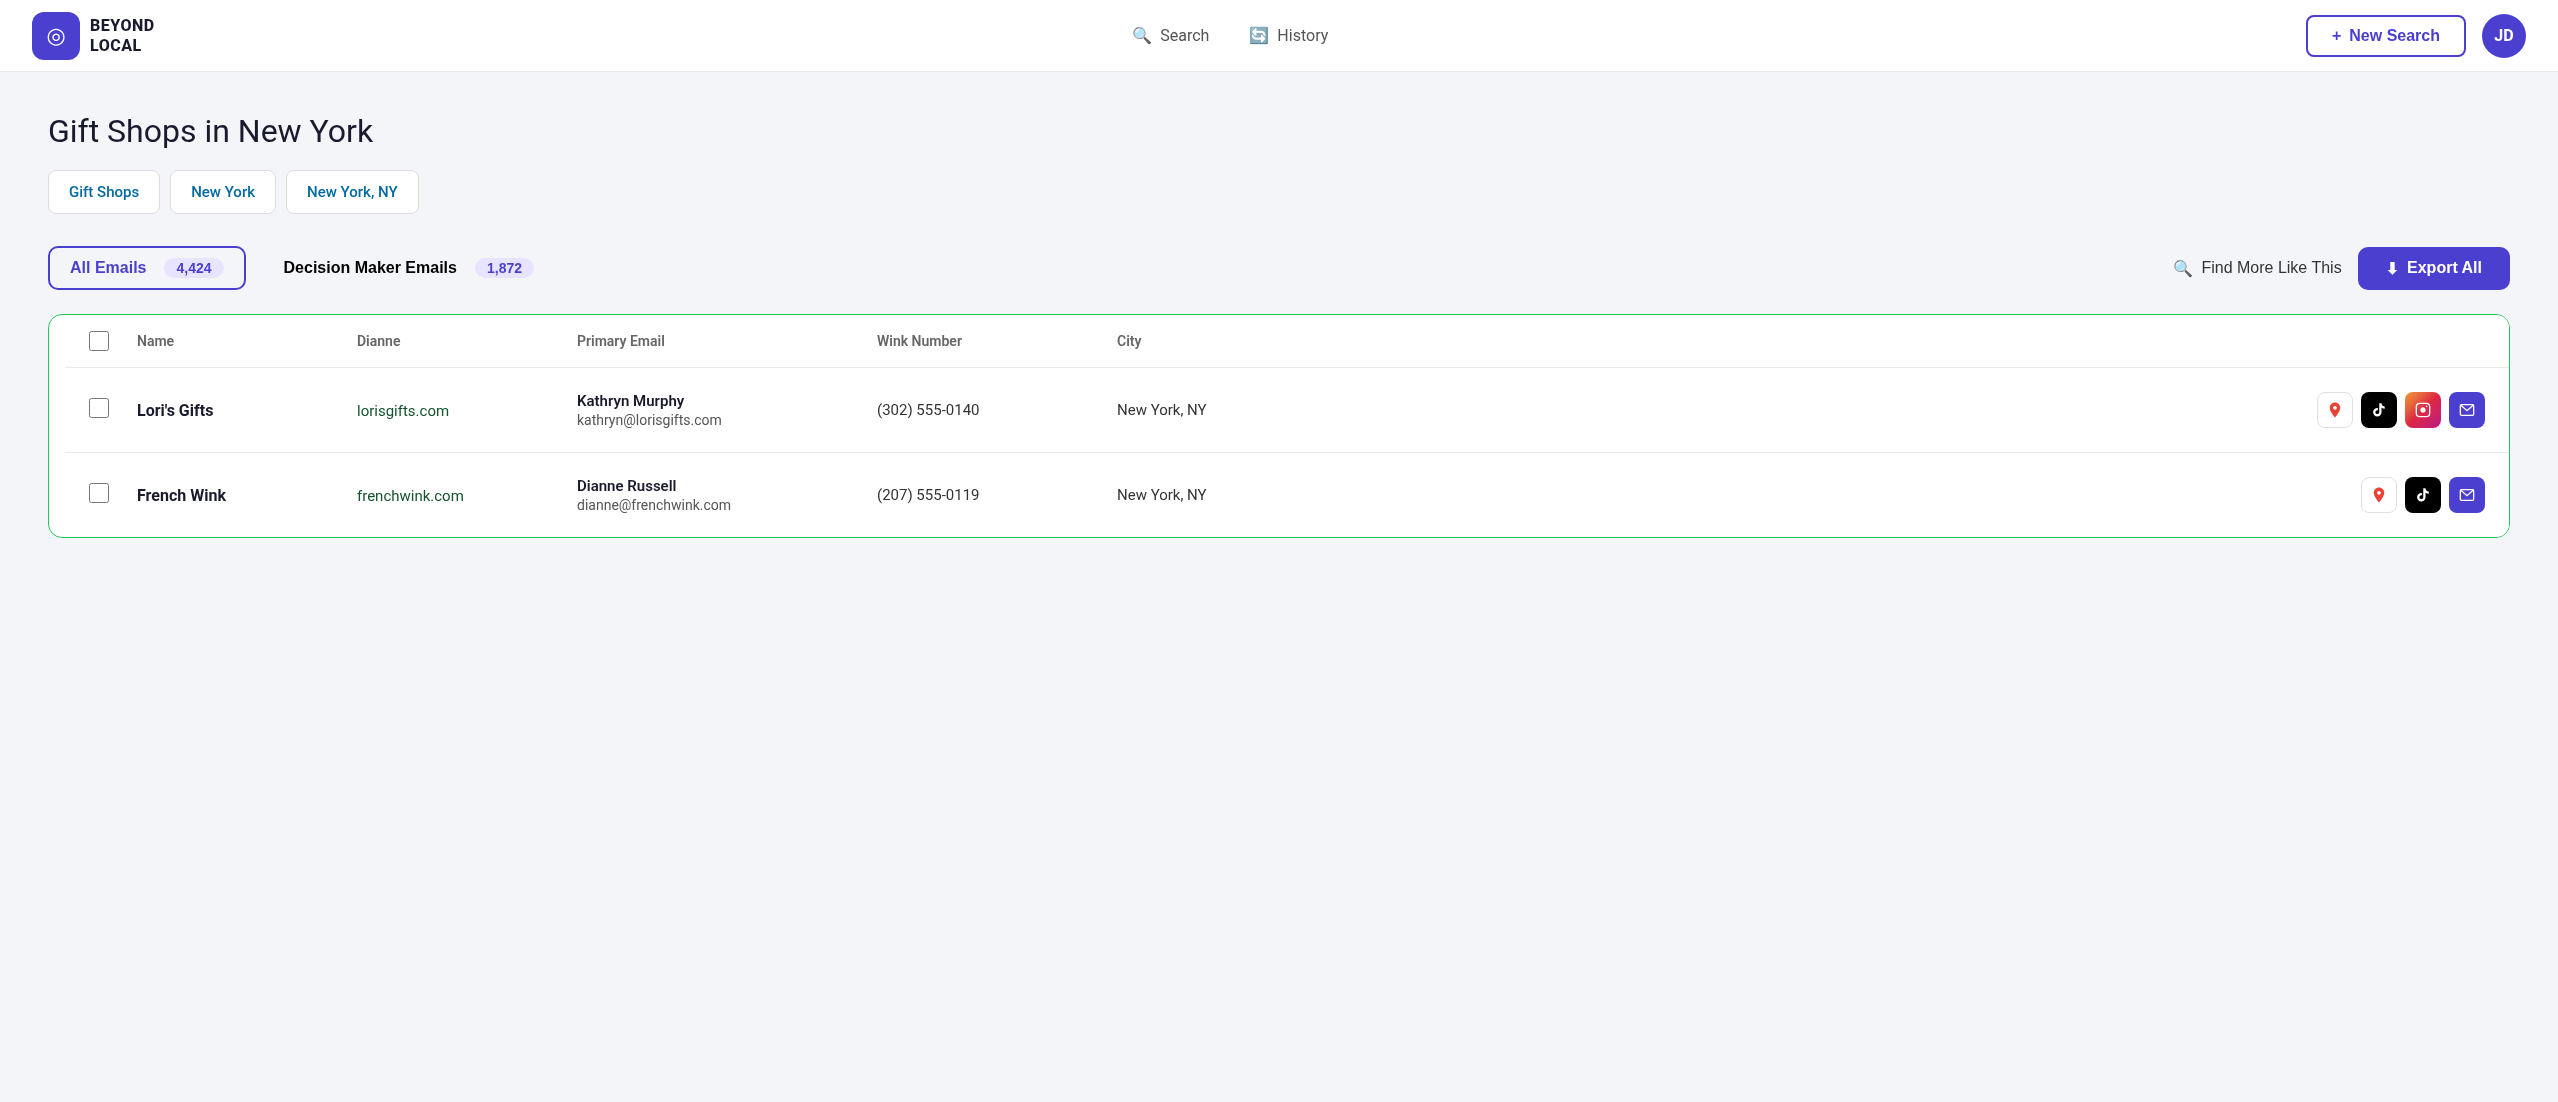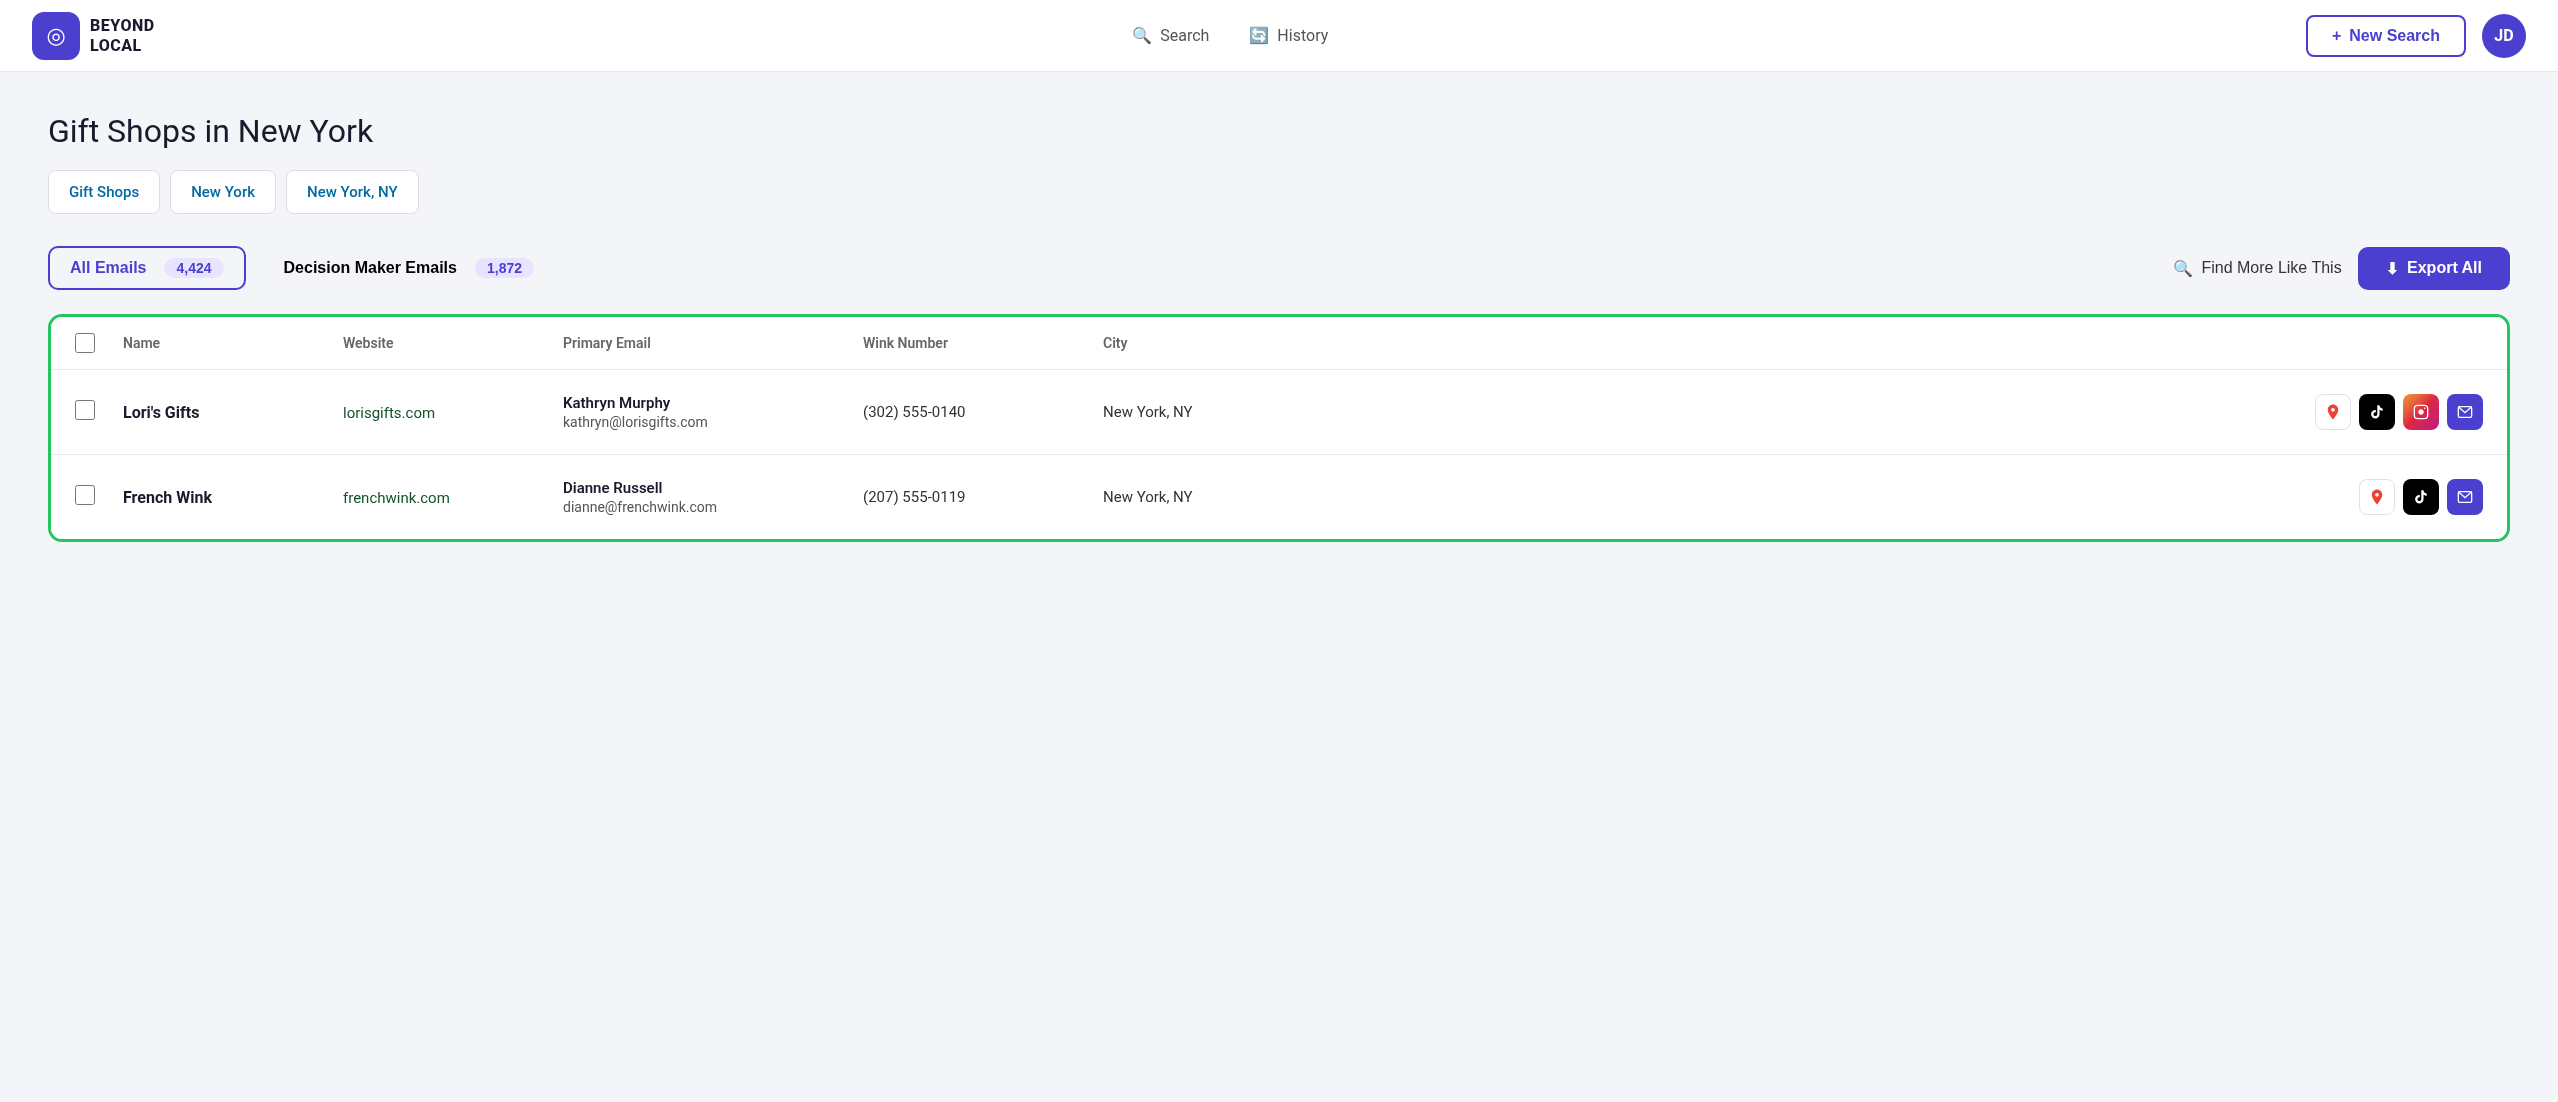--- a/index.html
+++ b/index.html
@@ -176,22 +176,23 @@
       border-radius: 10px;
       font-size: 16px;
       font-weight: 600;
       cursor: pointer;
     }
 
     
     .table-container {
       background: white;
       border-radius: 14px;
-      border: 3px solid #22c55e;
+      border: 1px solid #22c55e;
       overflow: hidden;
+      padding-left: 16px;
     }
     .table-header {
       display: grid;
       grid-template-columns: 48px 220px 220px 300px 240px 180px 1fr;
       padding: 16px 24px;
       border-bottom: 1px solid #e8e9ee;
       background: white;
     }
     .th {
       font-size: 14px;
@@ -340,21 +341,21 @@
       </button>
     </div>
   </div>
 
   <div class="table-container">
     <div class="table-header">
       <div class="th">
         <input type="checkbox" class="checkbox" style="">
       </div>
       <div class="th">Name</div>
-      <div class="th">Website</div>
+      <div class="th">Dianne</div>
       <div class="th">Primary Email</div>
       <div class="th">Wink Number</div>
       <div class="th">City</div>
       <div class="th"></div>
     </div>
 
     <div class="table-row">
       <div>
         <input type="checkbox" class="checkbox" style="">
       </div>

